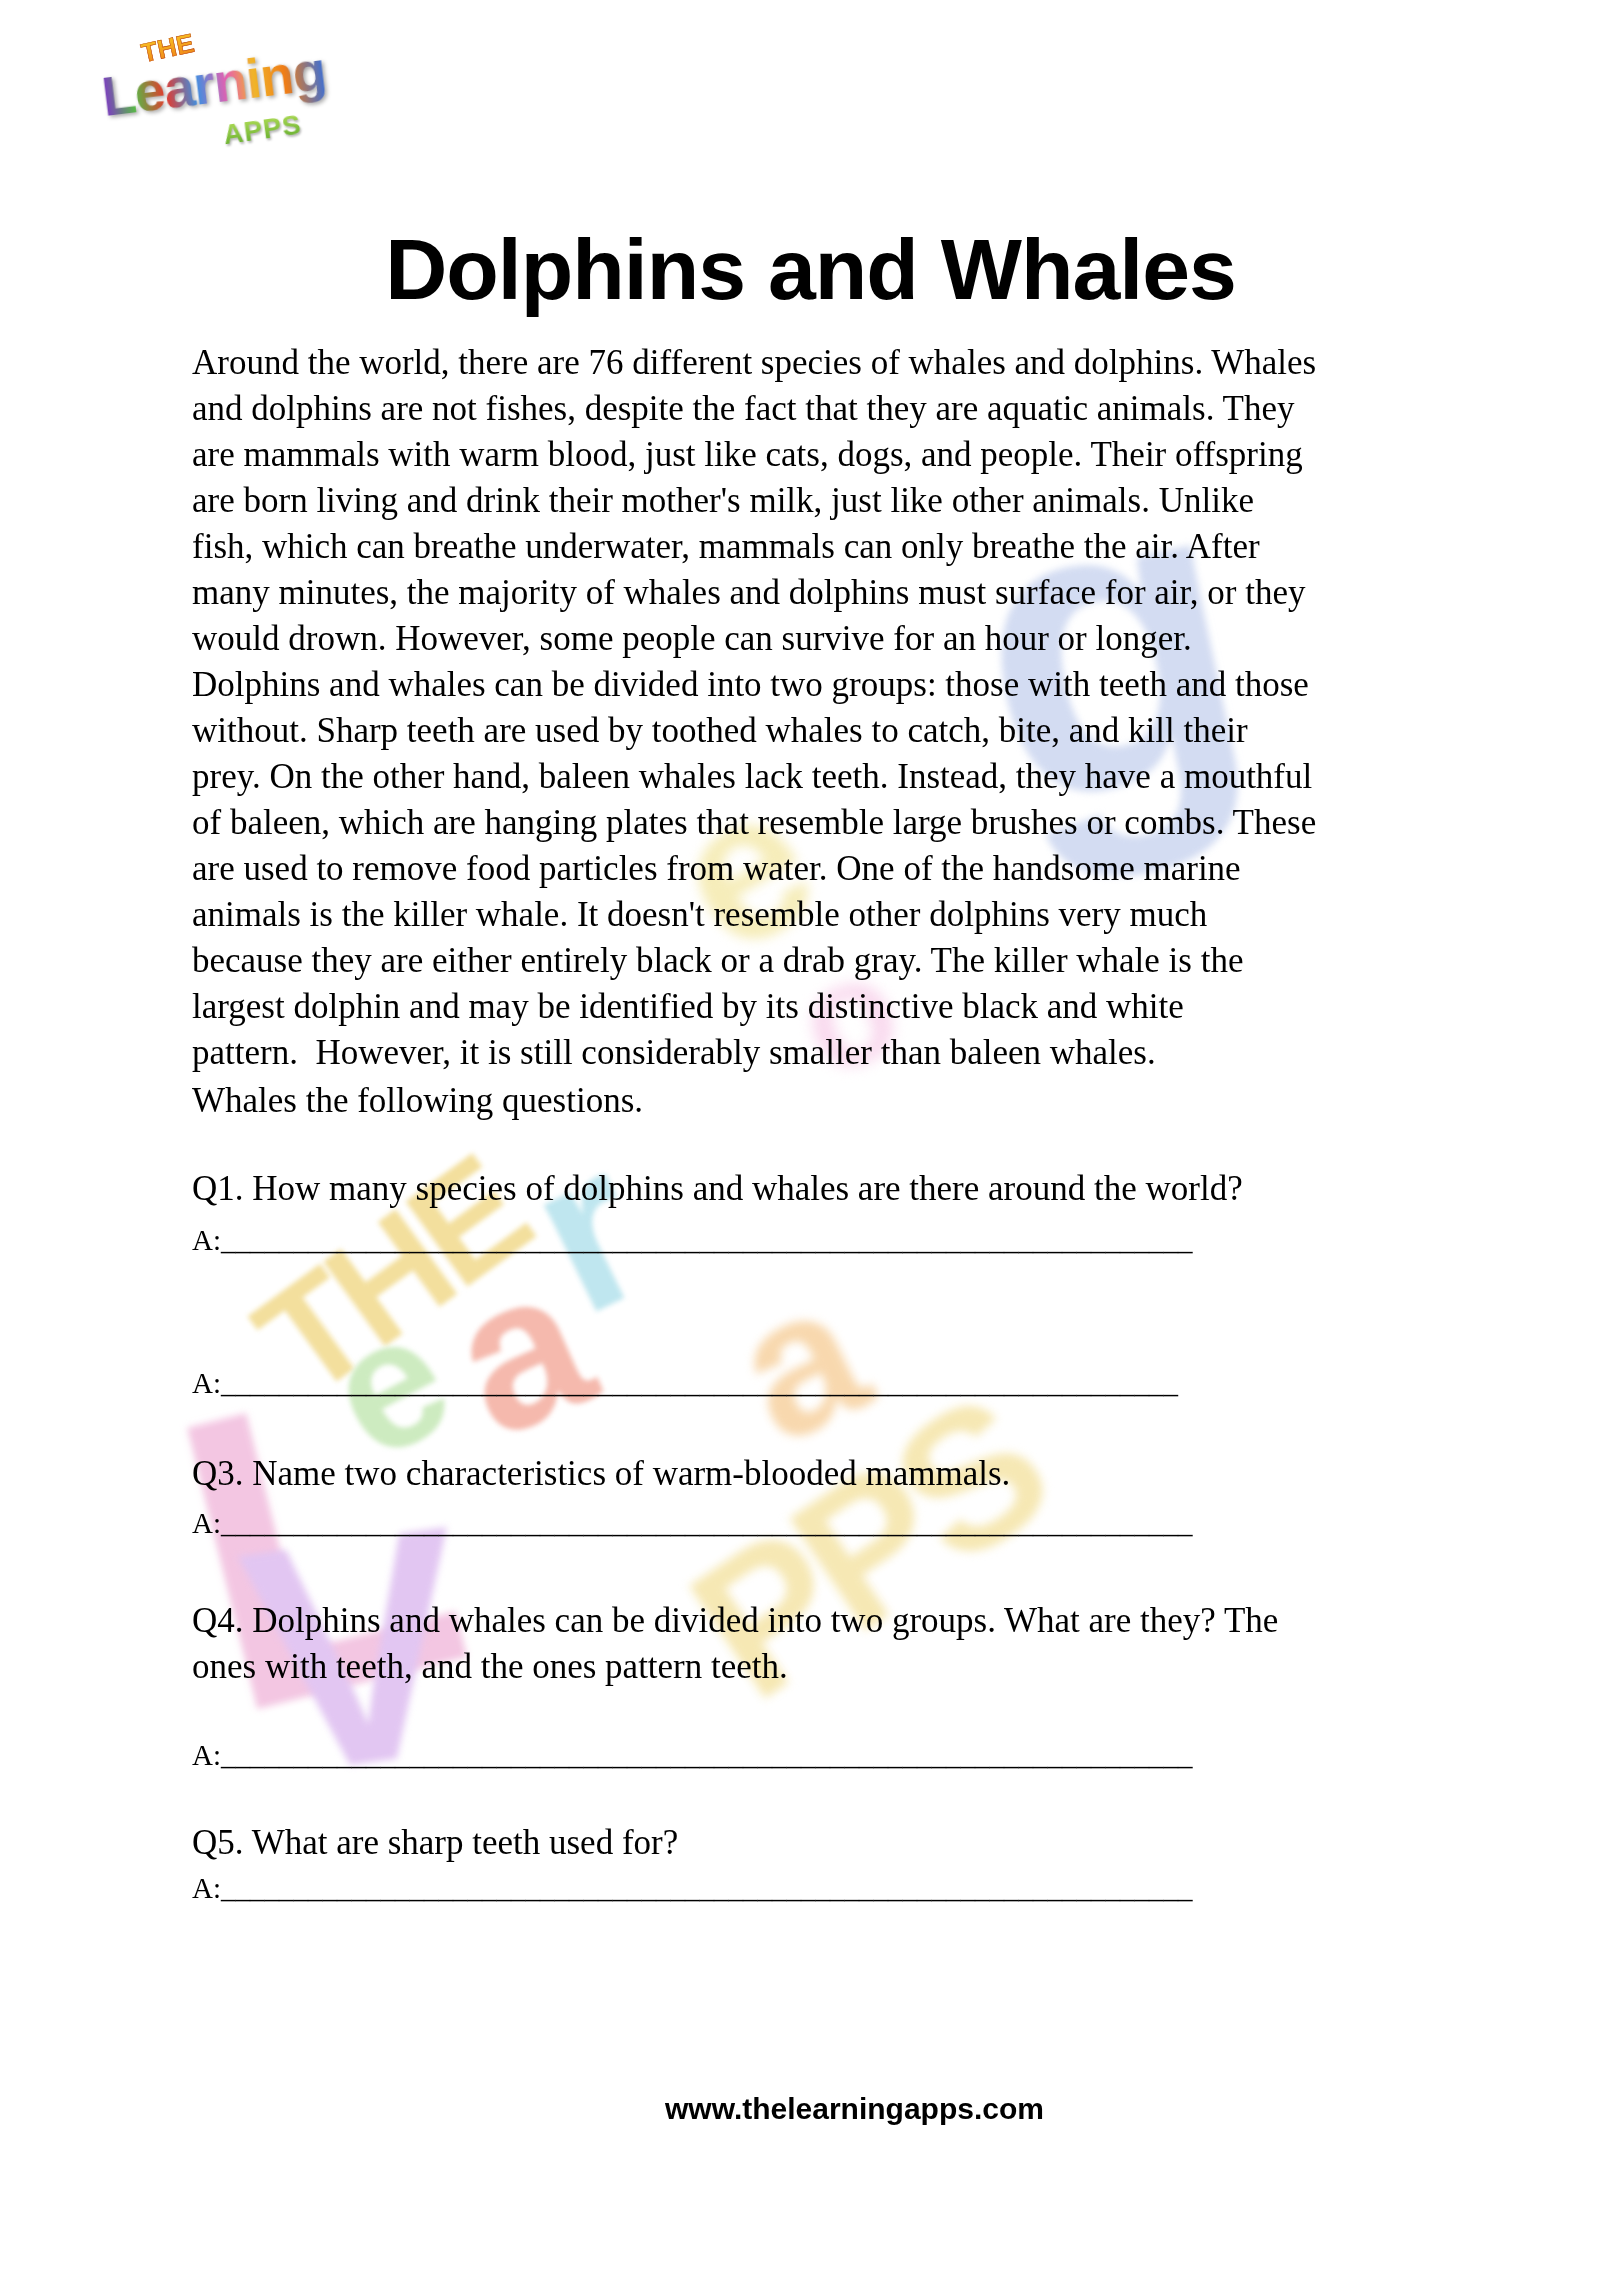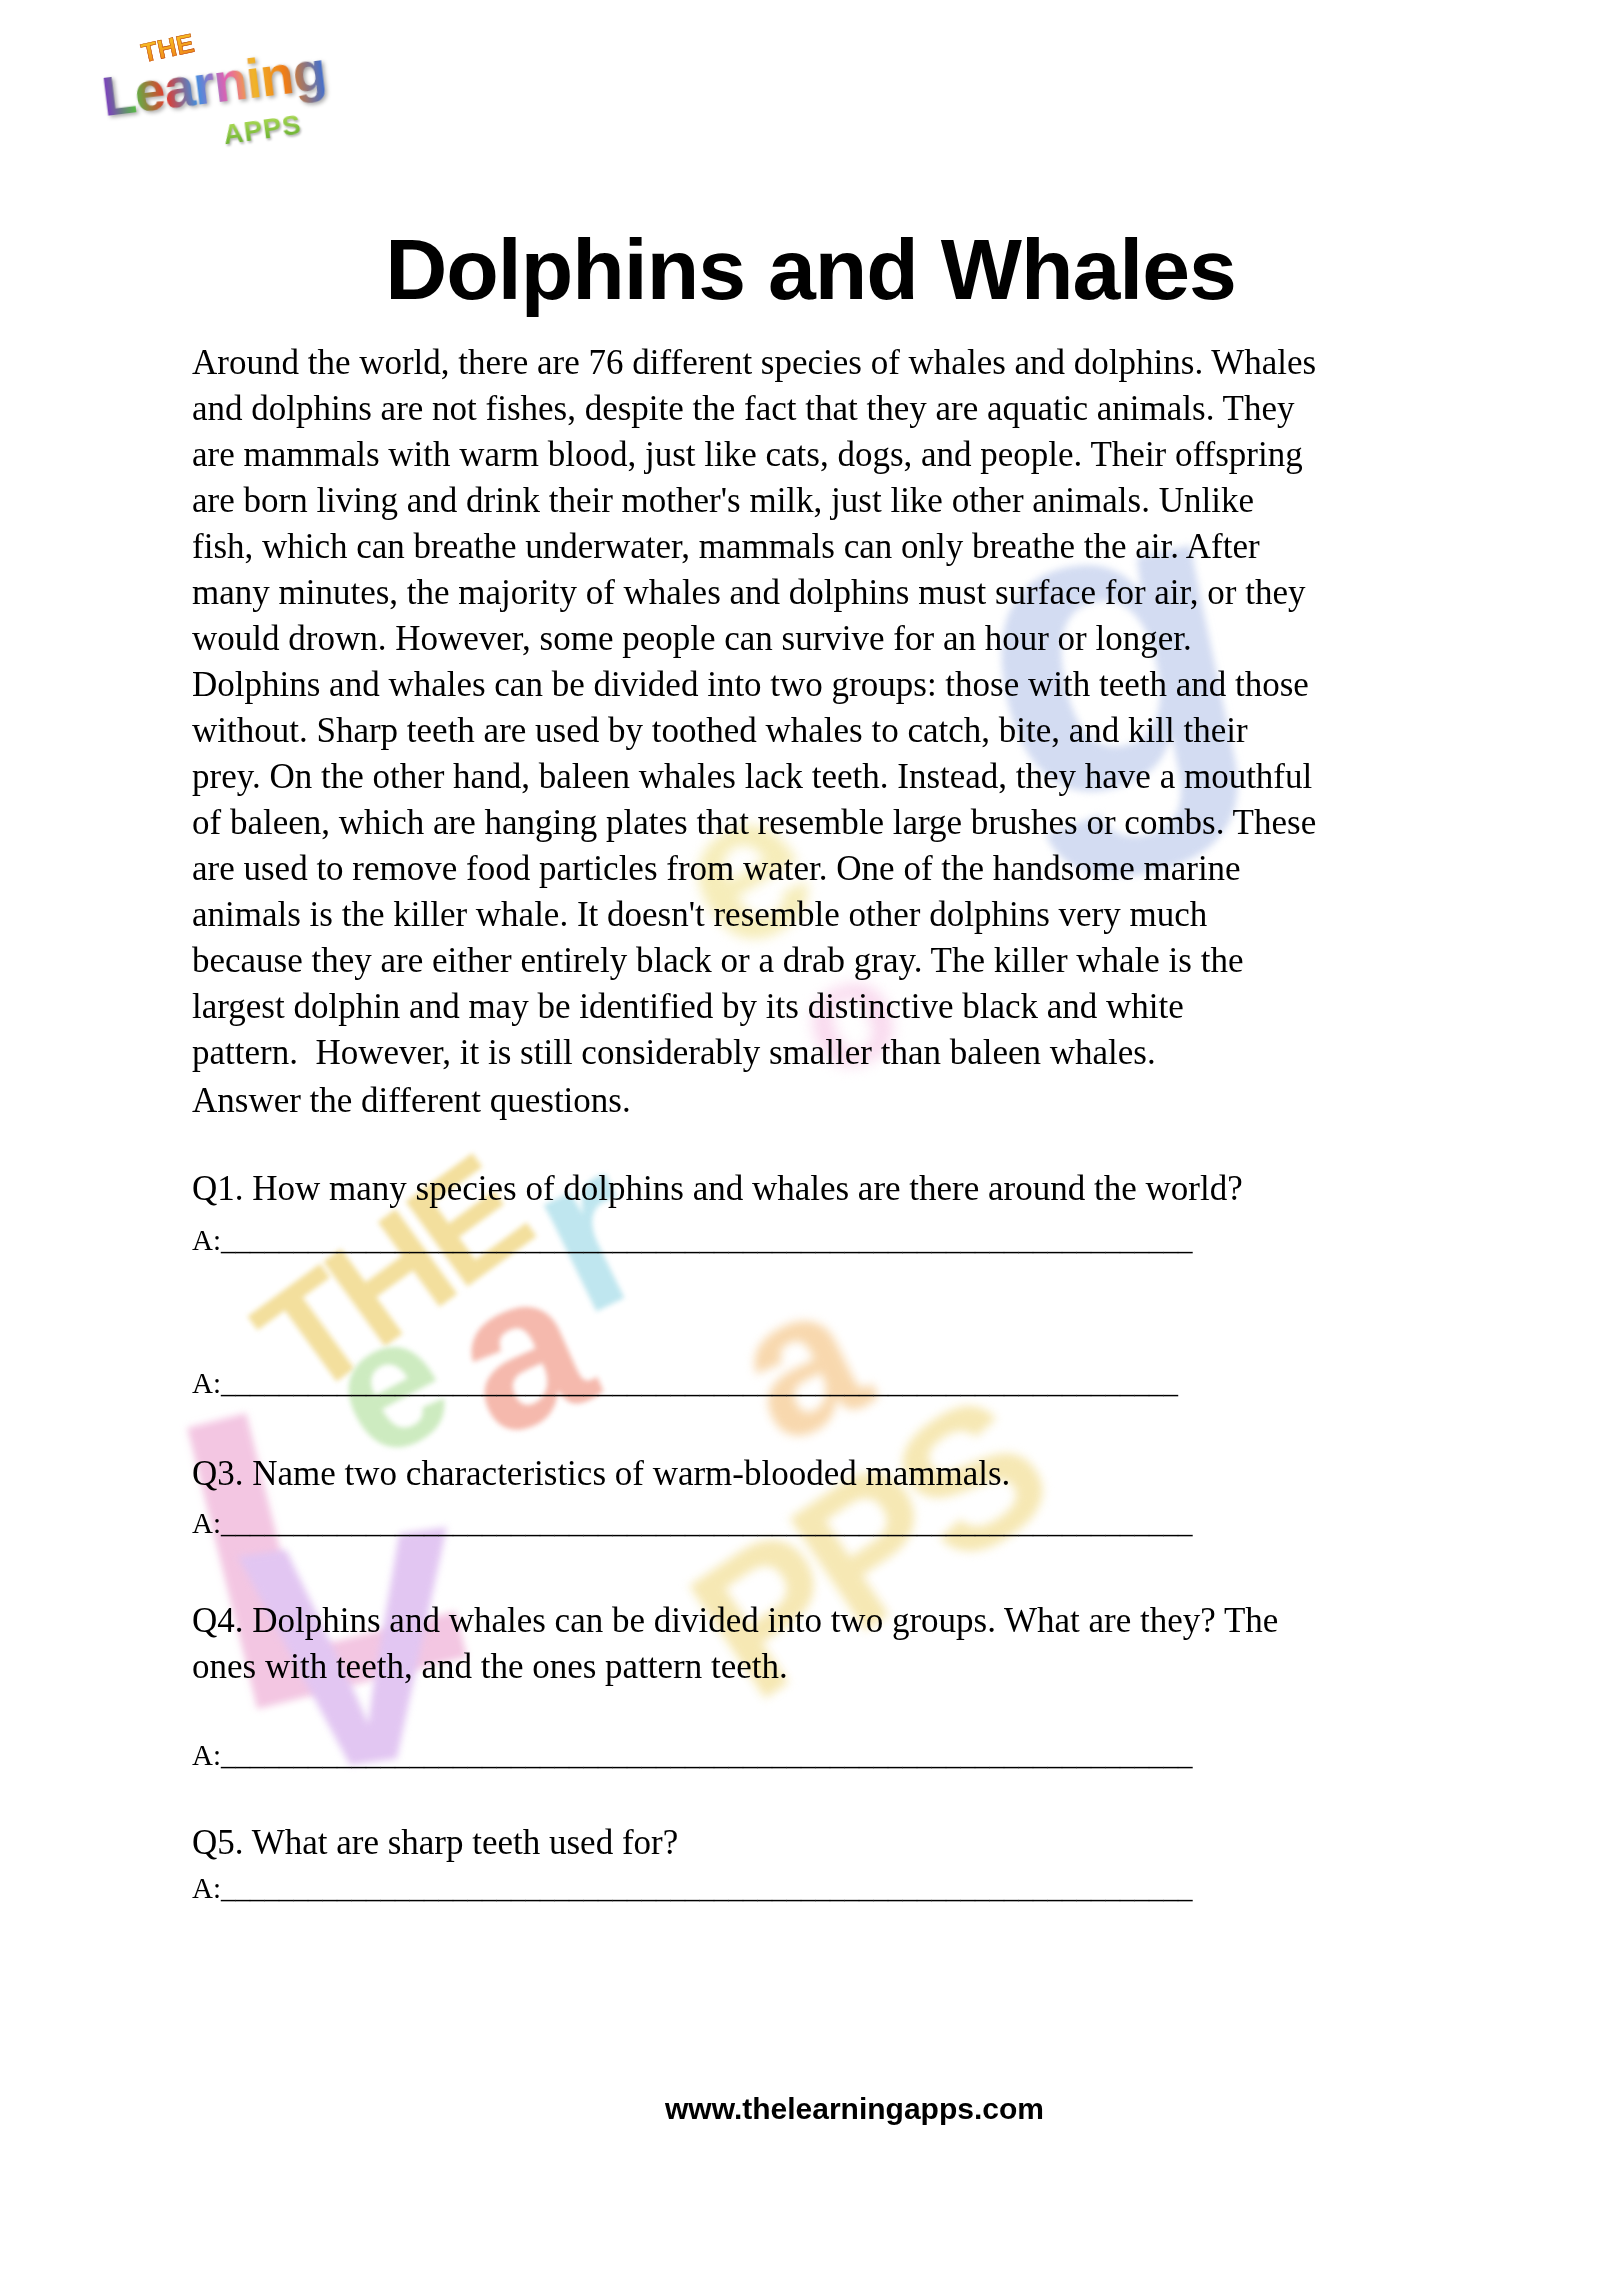--- a/index.html
+++ b/index.html
@@ -133,21 +133,21 @@
 Dolphins and whales can be divided into two groups: those with teeth and those
 without. Sharp teeth are used by toothed whales to catch, bite, and kill their
 prey. On the other hand, baleen whales lack teeth. Instead, they have a mouthful
 of baleen, which are hanging plates that resemble large brushes or combs. These
 are used to remove food particles from water. One of the handsome marine
 animals is the killer whale. It doesn't resemble other dolphins very much
 because they are either entirely black or a drab gray. The killer whale is the
 largest dolphin and may be identified by its distinctive black and white
 pattern.  However, it is still considerably smaller than baleen whales.</div>
 
-  <div class="fg layer serif intro">Answer the different questions.</div>
+  <div class="fg layer serif intro">Whales the following questions.</div>
 
   <div class="fg layer serif qtext q1">Q1. How many species of dolphins and whales are there around the world?</div>
   <div class="fg layer arow a1">
     <span>A:</span><span class="blank">___________________________________________________________________</span>
   </div>
 
   <div class="fg layer arow a2">
     <span>A:</span><span class="blank">__________________________________________________________________</span>
   </div>
 

